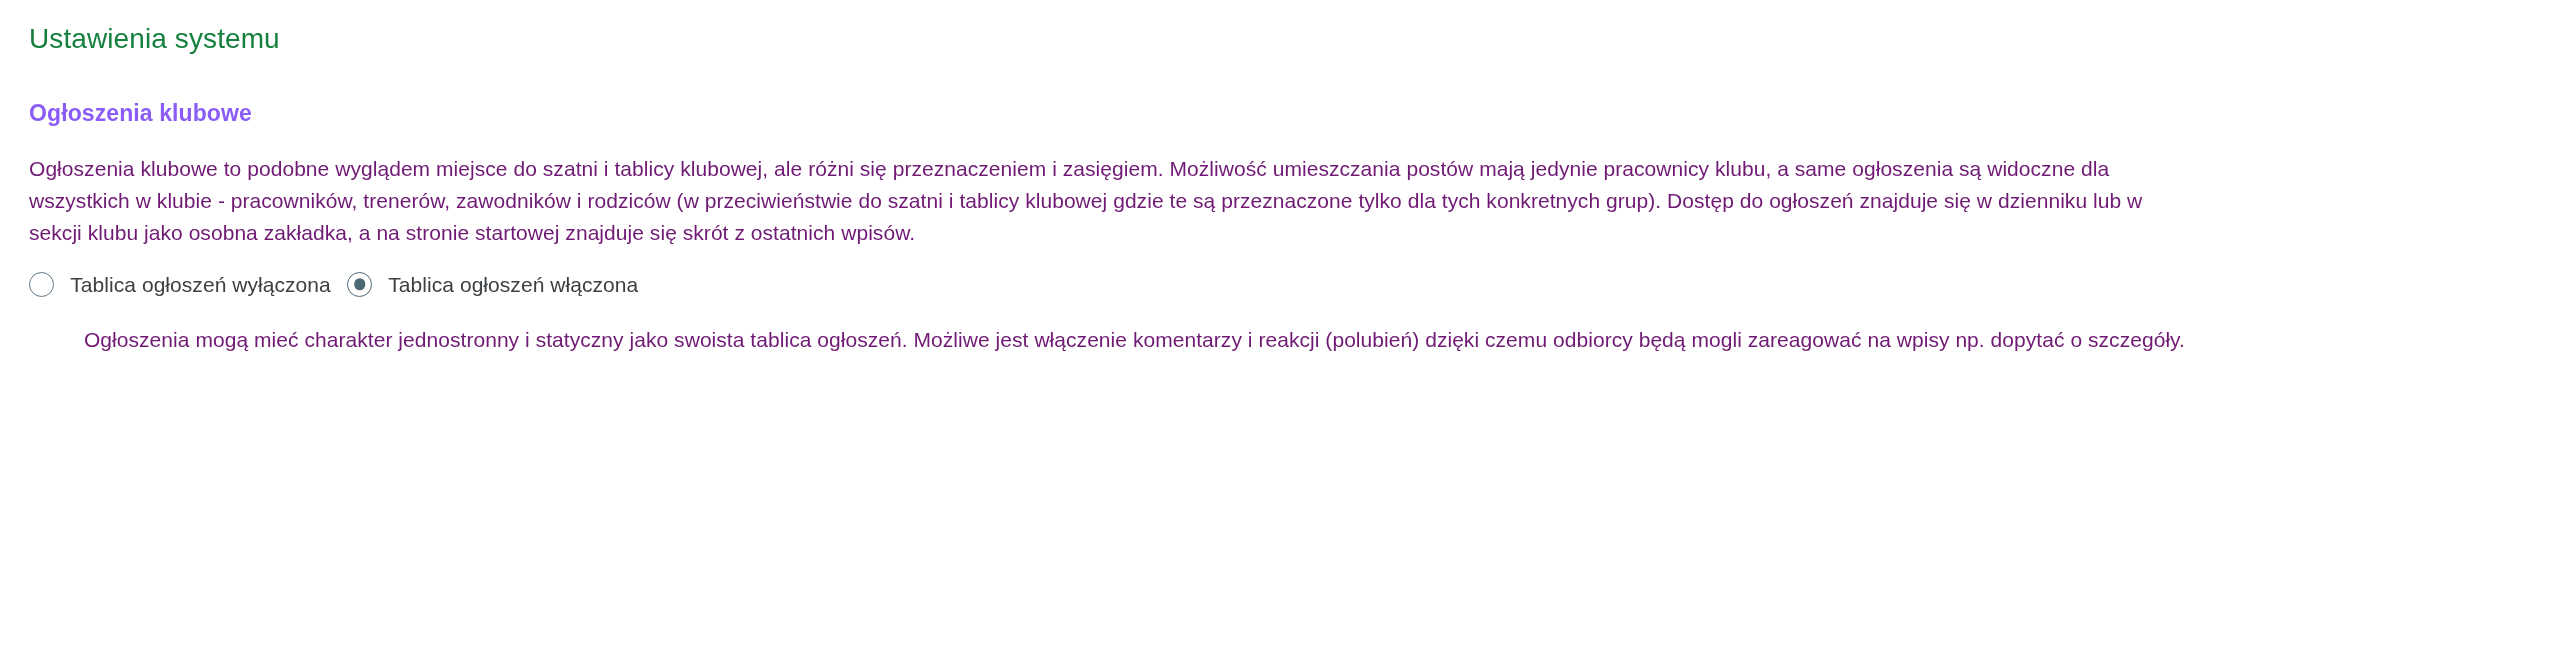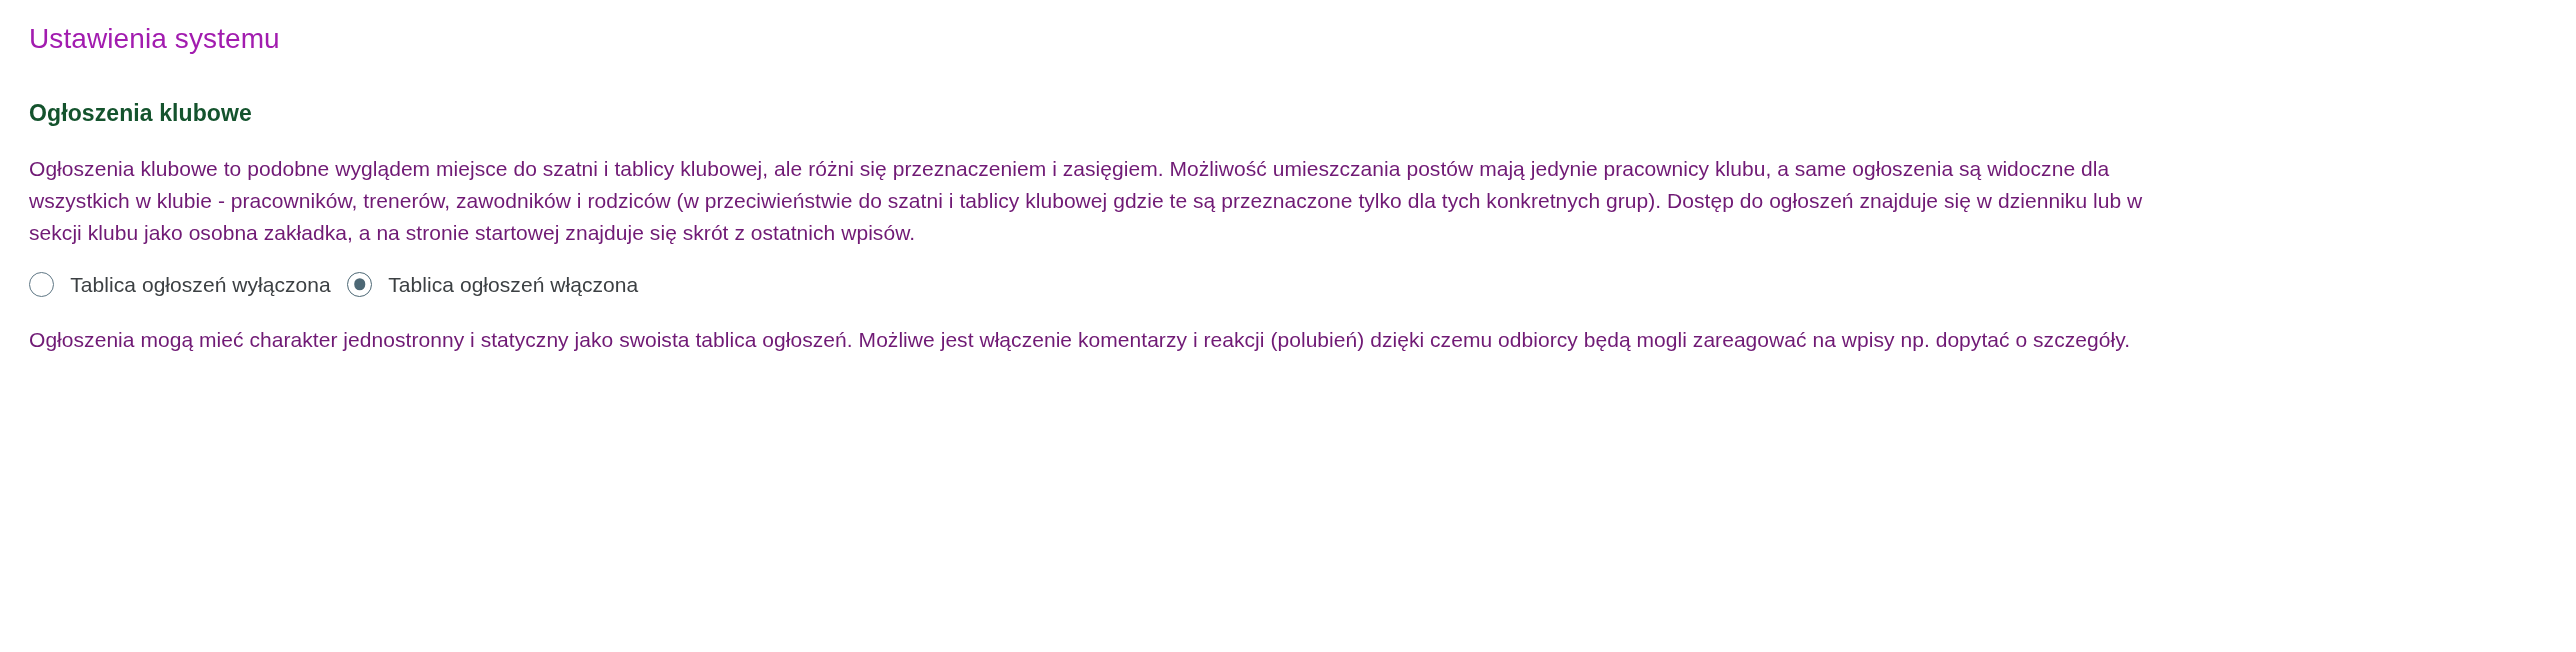--- a/index.html
+++ b/index.html
@@ -18,45 +18,45 @@
   .page {
     position: relative;
     width: 2576px;
     height: 652px;
     box-sizing: border-box;
     padding: 0 29px;
   }
   .page-title {
     font-size: 28px;
     font-weight: 400;
-    color: #a21caf;
+    color: #15803d;
     letter-spacing: 0.1px;
     margin: 0;
     padding-top: 23px;
     line-height: 32.5px;
   }
   .section-heading {
     font-size: 23px;
     font-weight: 700;
-    color: #14532d;
+    color: #8b5cf6;
     margin: 0;
     padding-top: 44px;
     line-height: 27px;
     letter-spacing: 0.1px;
   }
   .paragraph {
     font-size: 21px;
     line-height: 32px;
     color: #701a75;
     margin: 0;
     max-width: 2151px;
     letter-spacing: 0.05px;
   }
   .p-first { padding-top: 26px; }
-  .p-second { padding-top: 27px; max-width: 2156px; }
+  .p-second { padding-top: 27px; max-width: 2156px; text-align: right; }
 
   .radio-row {
     display: flex;
     align-items: center;
     padding-top: 23px;
   }
   .radio-row.tight { padding-top: 18px; }
 
   .radio-option {
     display: flex;

